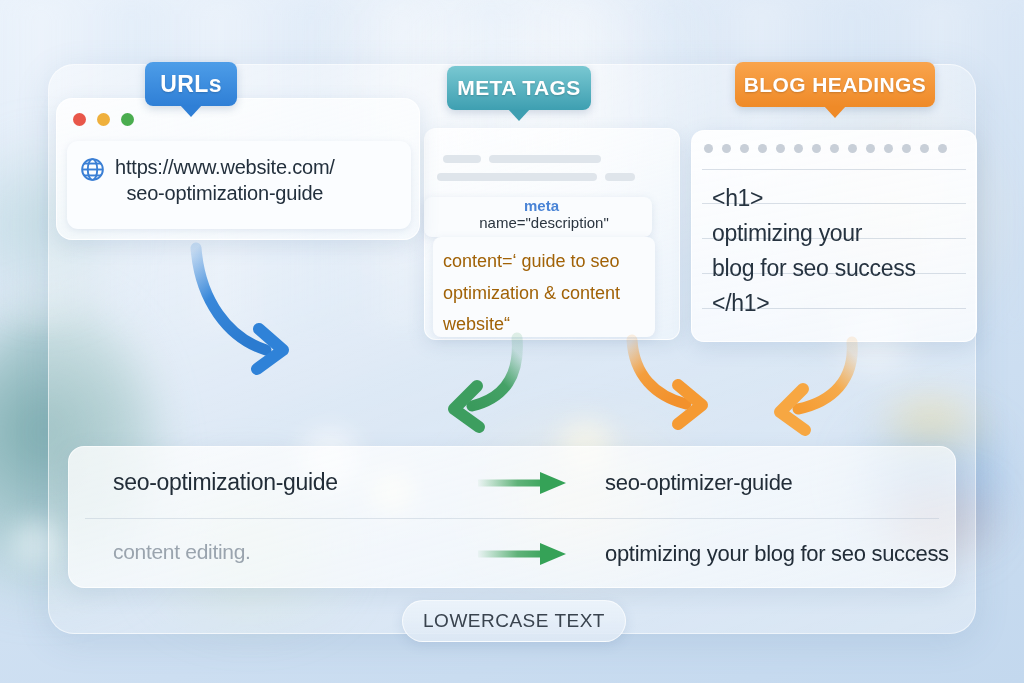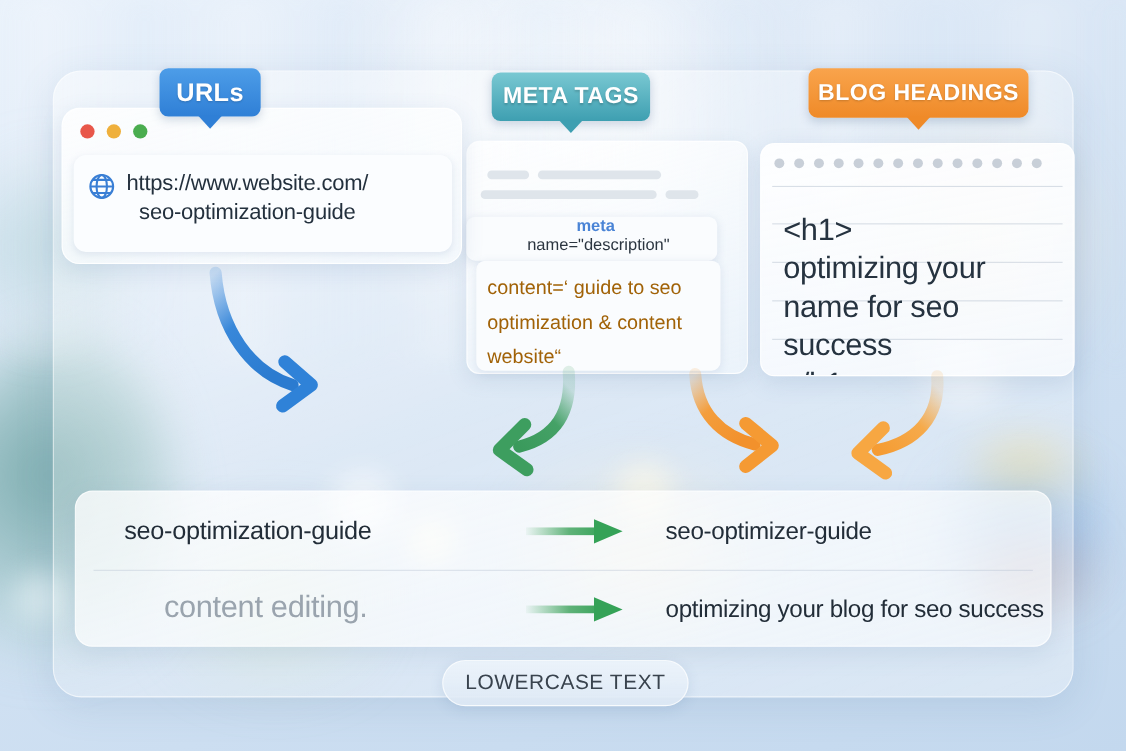--- a/index.html
+++ b/index.html
@@ -230,46 +230,45 @@
     z-index: 9;
     overflow: hidden;
   }
   .note-holes { display: flex; gap: 9px; padding: 13px 0 0 12px; }
   .hole { width: 9px; height: 9px; border-radius: 50%; background: #c8cfd8; }
   .note-lines { position: absolute; left: 0; top: 38px; right: 0; bottom: 0; }
   .nline { position: absolute; left: 10px; right: 10px; height: 1px; background: rgba(168,182,198,.42); }
   .note-text {
     position: absolute;
     left: 20px; top: 50px;
-    font-size: 28px;
+    font-size: 23px;
     line-height: 35px;
     color: #263340;
     letter-spacing: -.3px;
     z-index: 2;
-    margin-top: 10px;
   }
 
   
   .results {
     position: absolute;
     left: 68px; top: 446px;
     width: 888px; height: 142px;
     border-radius: 16px;
     background: linear-gradient(165deg, rgba(255,255,255,.78), rgba(252,254,255,.58));
     border: 1px solid rgba(255,255,255,.7);
     box-shadow: 0 6px 22px rgba(90,125,165,.14);
     z-index: 8;
   }
   .res-row { position: absolute; left: 0; width: 888px; height: 71px; display: flex; align-items: center; }
   .res-row.row1 { top: 0; }
   .res-row.row2 { top: 71px; }
   .res-div { position: absolute; left: 16px; right: 16px; top: 71px; height: 1px; background: rgba(175,190,205,.38); }
   .res-left { width: 400px; padding-left: 44px; position: relative; }
   .res-left .main { font-size: 23px; color: #222d38; letter-spacing: -.3px; }
-  .res-left .sub { font-size: 28px; color: #9aa4ae; letter-spacing: -.3px; margin-top: -3px; margin-left: 36px; }
+  .res-left .sub { font-size: 21px; color: #9aa4ae; letter-spacing: -.3px; margin-top: -3px; }
   .res-arrow { width: 110px; display: flex; align-items: center; justify-content: center; }
   .res-right { flex: 1; padding-left: 26px; font-size: 22px; color: #222d38; letter-spacing: -.3px; }
 
   
   .pill {
     position: absolute;
     left: 402px; top: 600px;
     width: 224px; height: 42px;
     border-radius: 21px;
     background: linear-gradient(180deg, rgba(236,243,250,.95), rgba(222,233,245,.9));
@@ -385,21 +384,21 @@
     <div class="note-lines">
       <div class="nline" style="top:0px"></div>
       <div class="nline" style="top:34px"></div>
       <div class="nline" style="top:69px"></div>
       <div class="nline" style="top:104px"></div>
       <div class="nline" style="top:139px"></div>
     </div>
     <div class="note-text">
       <div>&lt;h1&gt;</div>
       <div>optimizing your</div>
-      <div>name for seo success</div>
+      <div>blog for seo success</div>
       <div>&lt;/h1&gt;</div>
     </div>
   </div>
 
   <svg class="arrows" width="1024" height="683" viewBox="0 0 1024 683">
     <defs>
       <linearGradient id="gBlue" x1="0" y1="0" x2="0.6" y2="1">
         <stop offset="0%" stop-color="#2f82d8" stop-opacity="0.18"></stop>
         <stop offset="45%" stop-color="#2f82d8" stop-opacity="0.95"></stop>
         <stop offset="100%" stop-color="#2b7bd0" stop-opacity="1"></stop>

